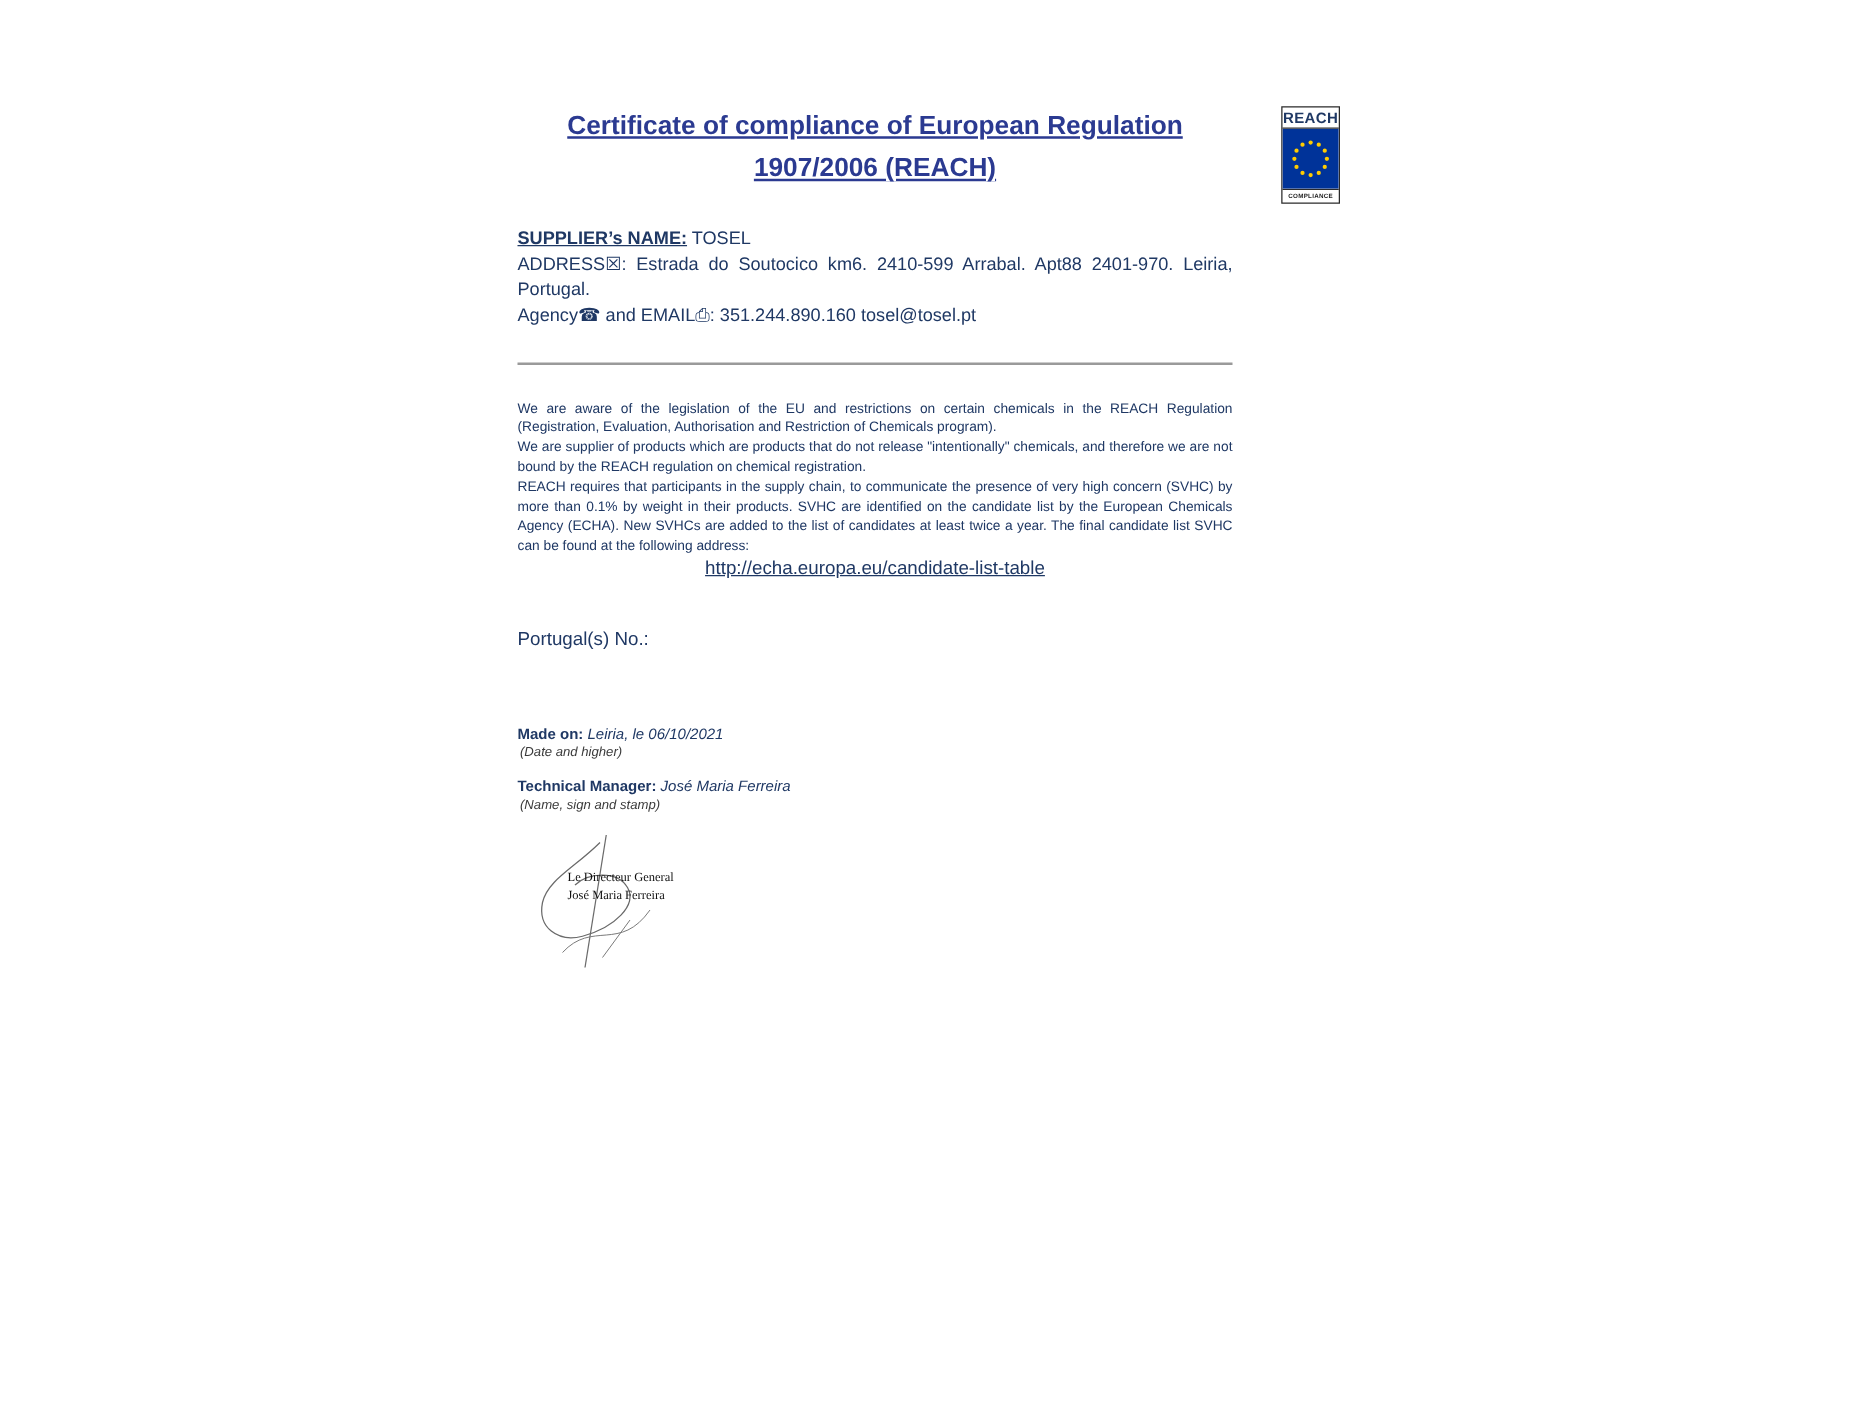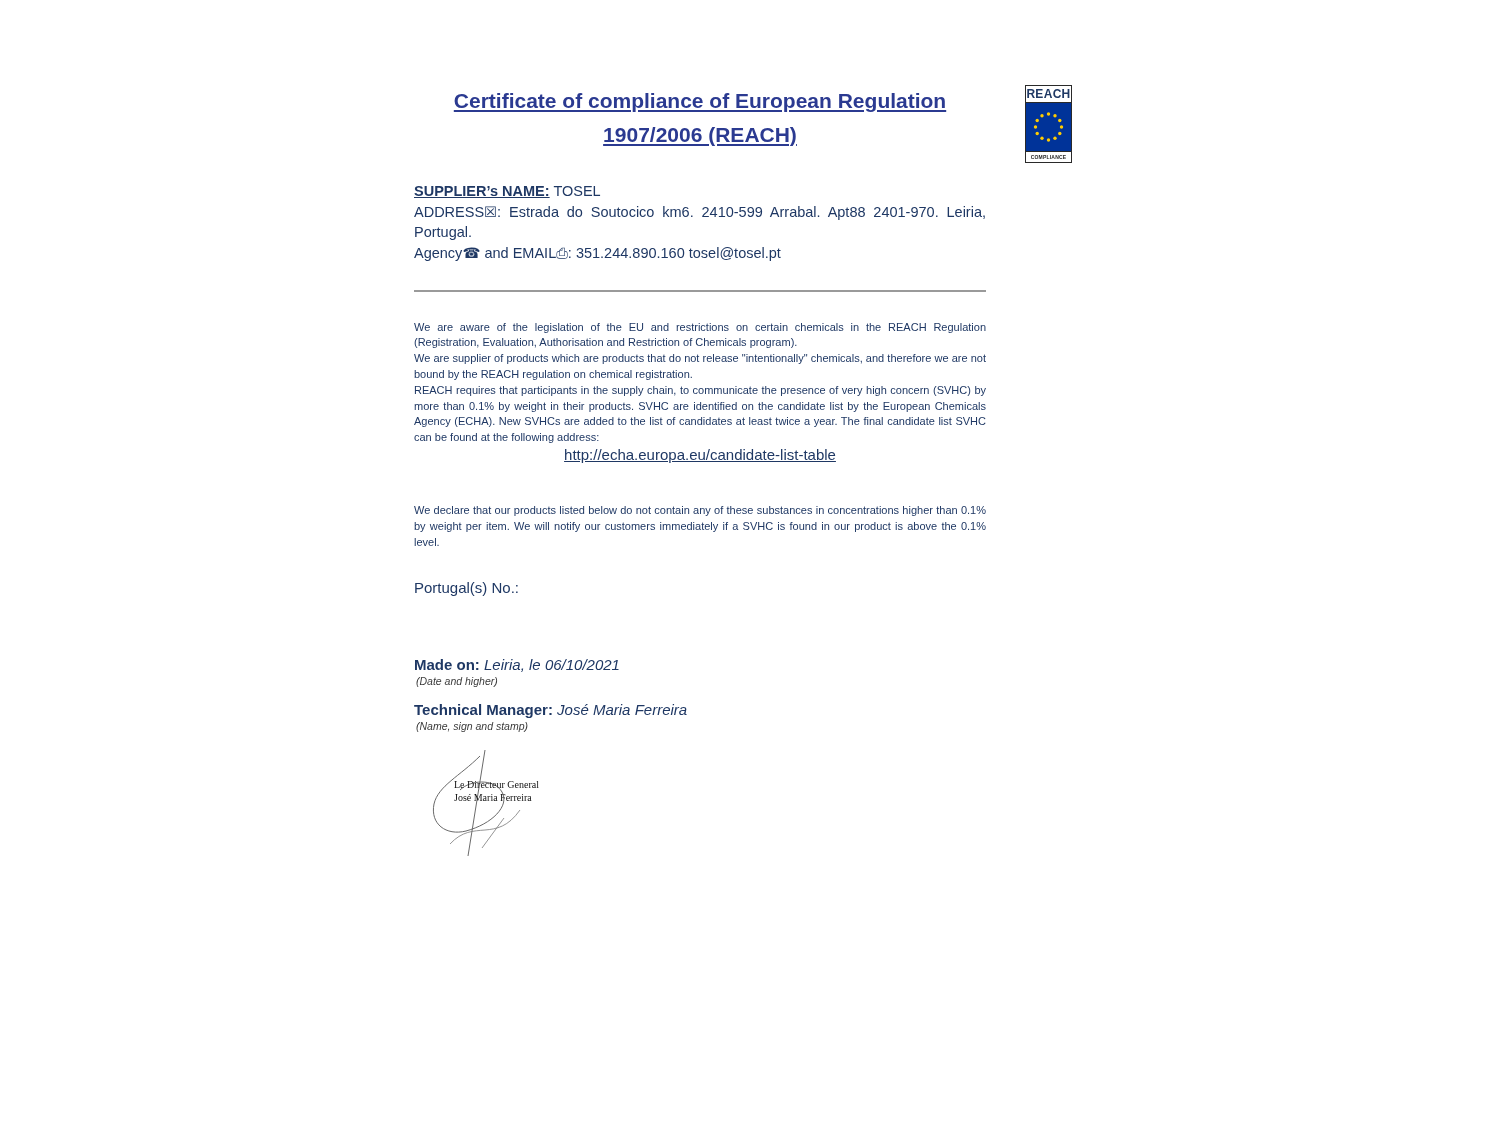--- a/index.html
+++ b/index.html
@@ -41,21 +41,21 @@
   .mb1{margin-bottom:36px;}
   .mb2{margin-bottom:46px;}
   .mb3{margin-bottom:26px;}
   .link-line{
     text-align:center;
     font-size:15px;
     margin:0 0 40px 0;
   }
   .link-line a{color:#1f3864;text-decoration:underline;cursor:pointer;}
   .article-line{font-size:15px;margin:28px 0 60px 0;}
-  .made-on,.manager{font-size:15px;margin:0;}
+  .made-on,.manager{font-size:12px;margin:0;}
   .lbl-bold{font-weight:bold;color:#1f3864;}
   .val-italic{font-style:italic;}
   .small-note{
     font-size:10.5px;
     font-style:italic;
     color:#3a3a3a;
     margin:2px 0 14px 2px;
   }
   .signature{
     position:relative;
@@ -144,21 +144,20 @@
     <p class="body-par mb1">We are aware of the legislation of the EU and restrictions on certain chemicals in the REACH Regulation (Registration, Evaluation, Authorisation and Restriction of Chemicals program).</p>
 
     <p class="body-par mb2">We are supplier of products which are products that do not release "intentionally" chemicals, and therefore we are not bound by the REACH regulation on chemical registration.</p>
 
     <p class="body-par mb3">REACH requires that participants in the supply chain, to communicate the presence of very high concern (SVHC) by more than 0.1% by weight in their products. SVHC are identified on the candidate list by the European Chemicals Agency (ECHA). New SVHCs are added to the list of candidates at least twice a year. The final candidate list SVHC can be found at the following address:</p>
 
     <p class="link-line">
       <a>http://echa.europa.eu/candidate-list-table</a>
     </p>
 
-    <p class="body-par">We declare that our products listed below do not contain any of these substances in concentrations higher than 0.1% by weight per item. We will notify our customers immediately if a SVHC is found in our product is above the 0.1% level.</p>
 
     <p class="article-line">Portugal(s) No.:</p>
 
     <p class="made-on">
       <span class="lbl-bold">Made on:</span><span class="val-italic"> Leiria, le 06/10/2021</span>
     </p>
     <div class="small-note">(Date and higher)</div>
 
     <p class="manager">
       <span class="lbl-bold">Technical Manager:</span><span class="val-italic"> José Maria Ferreira</span>

